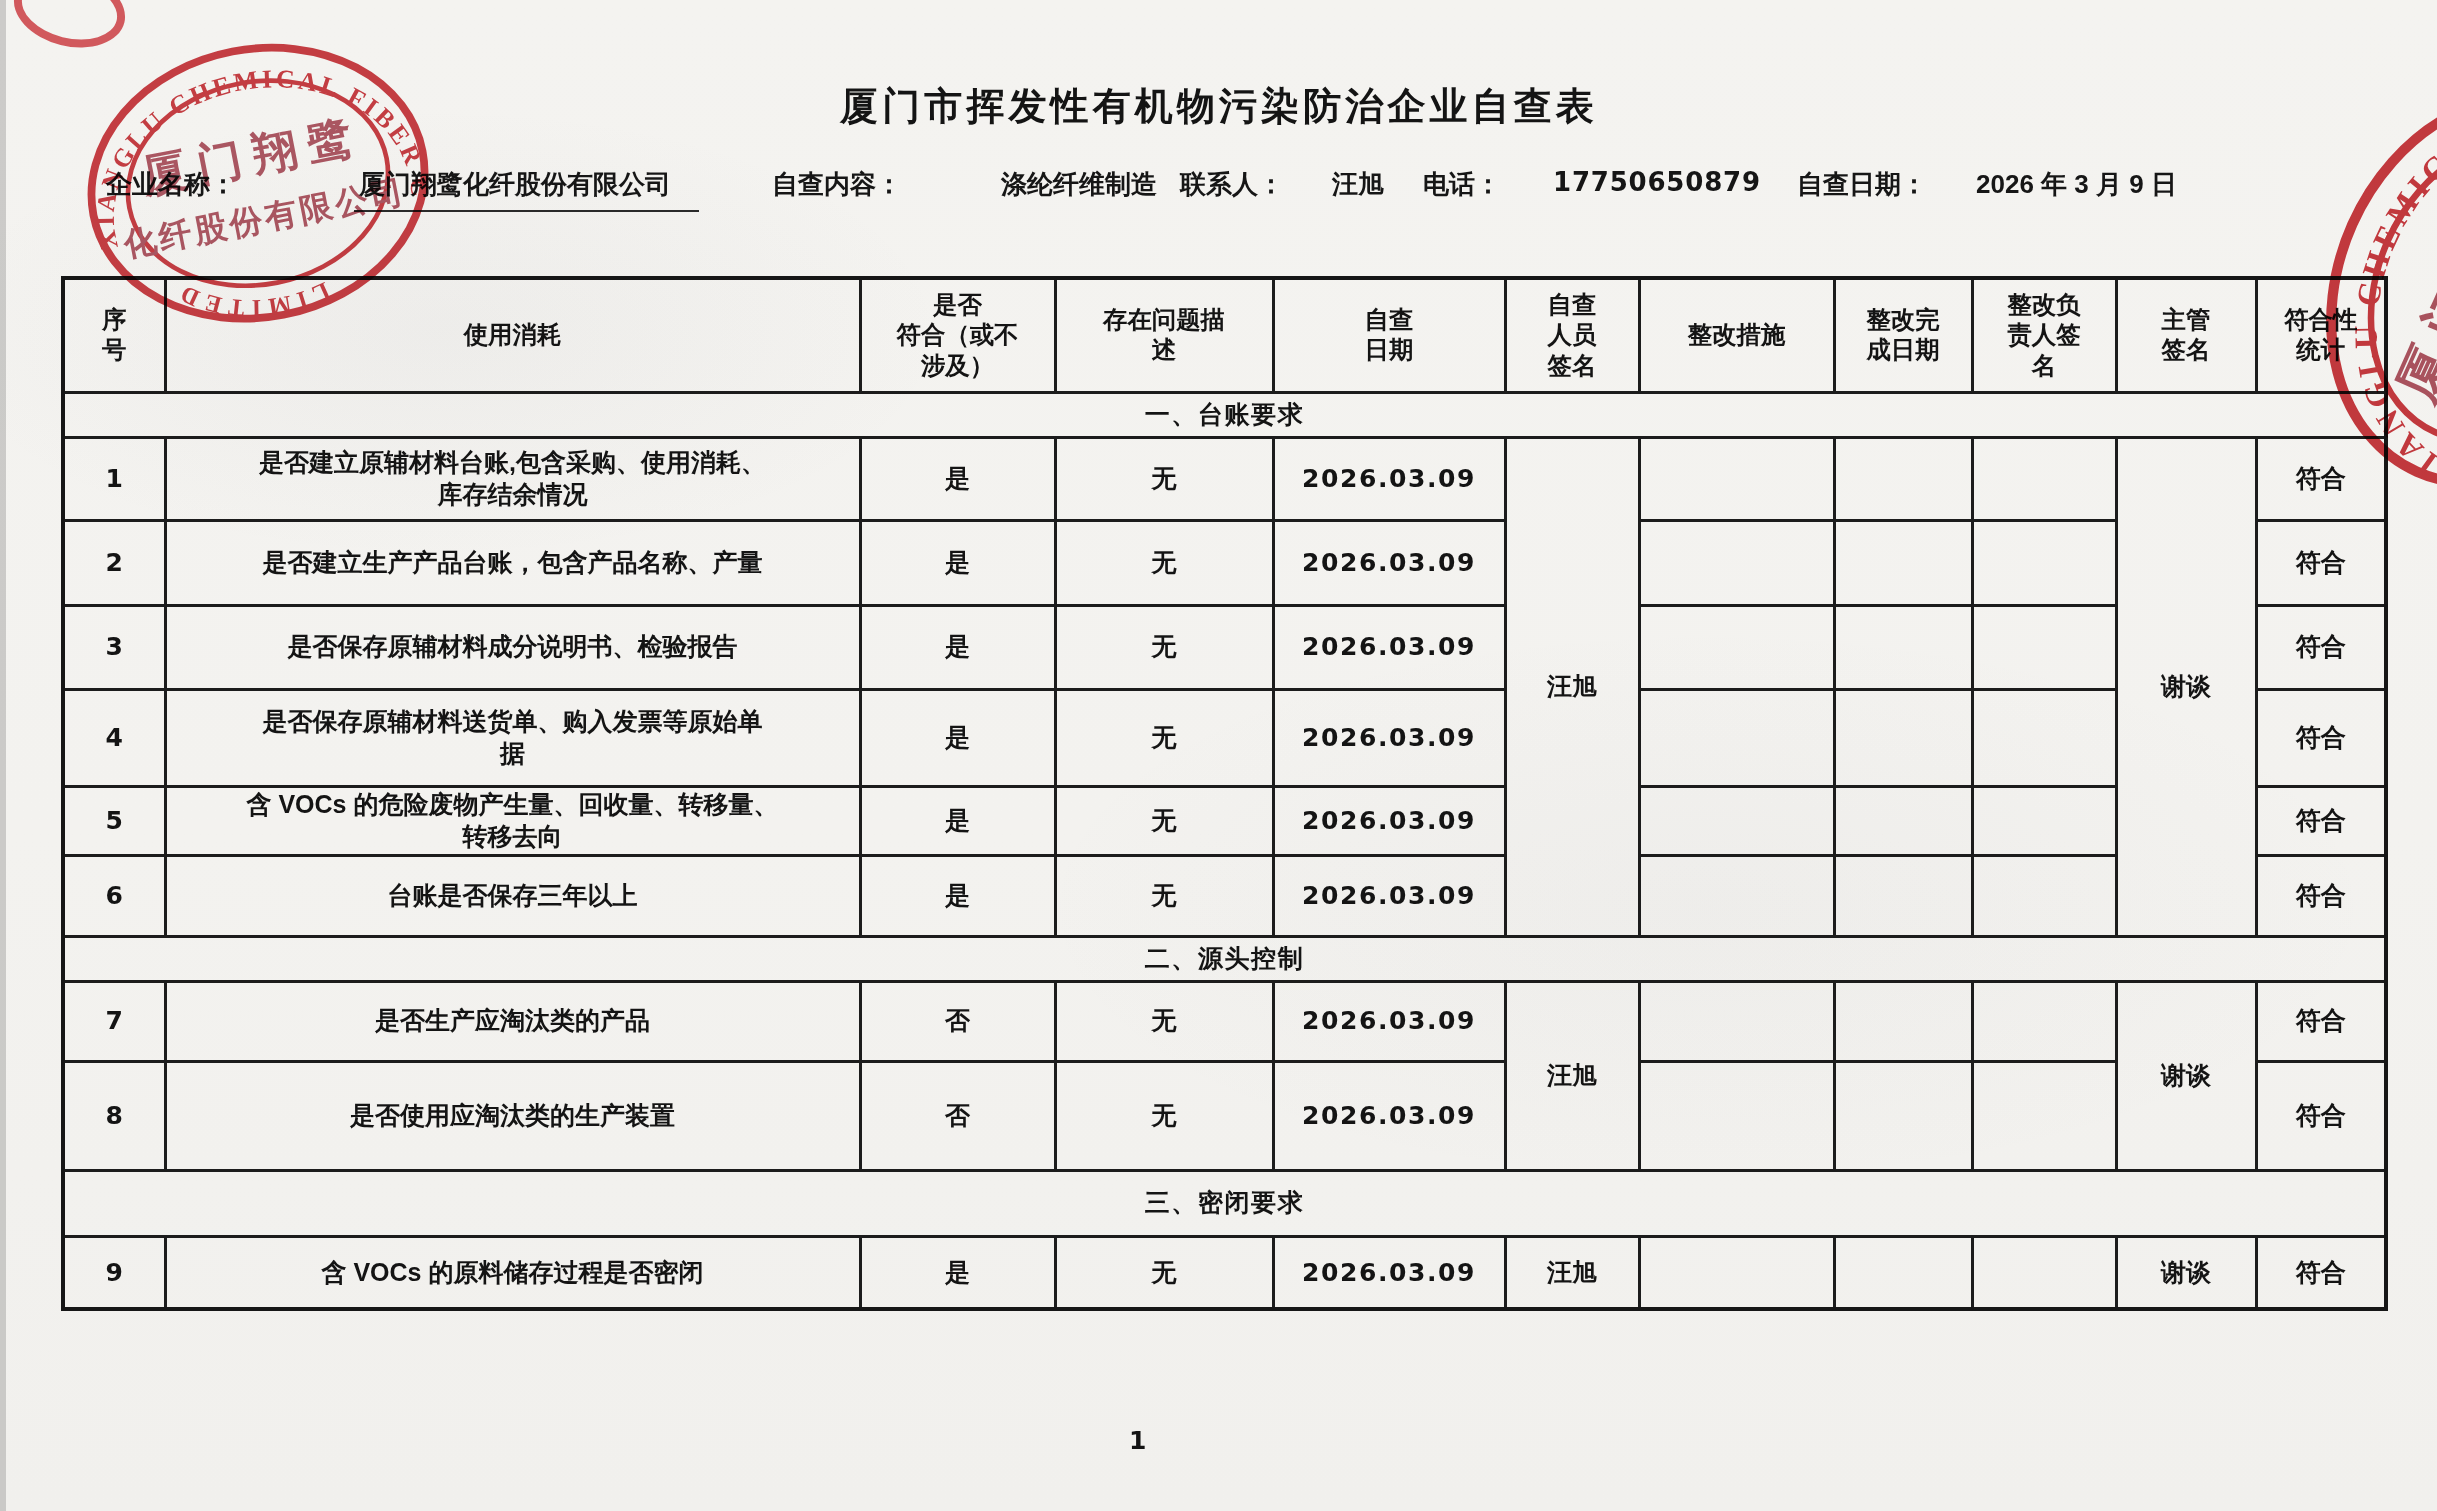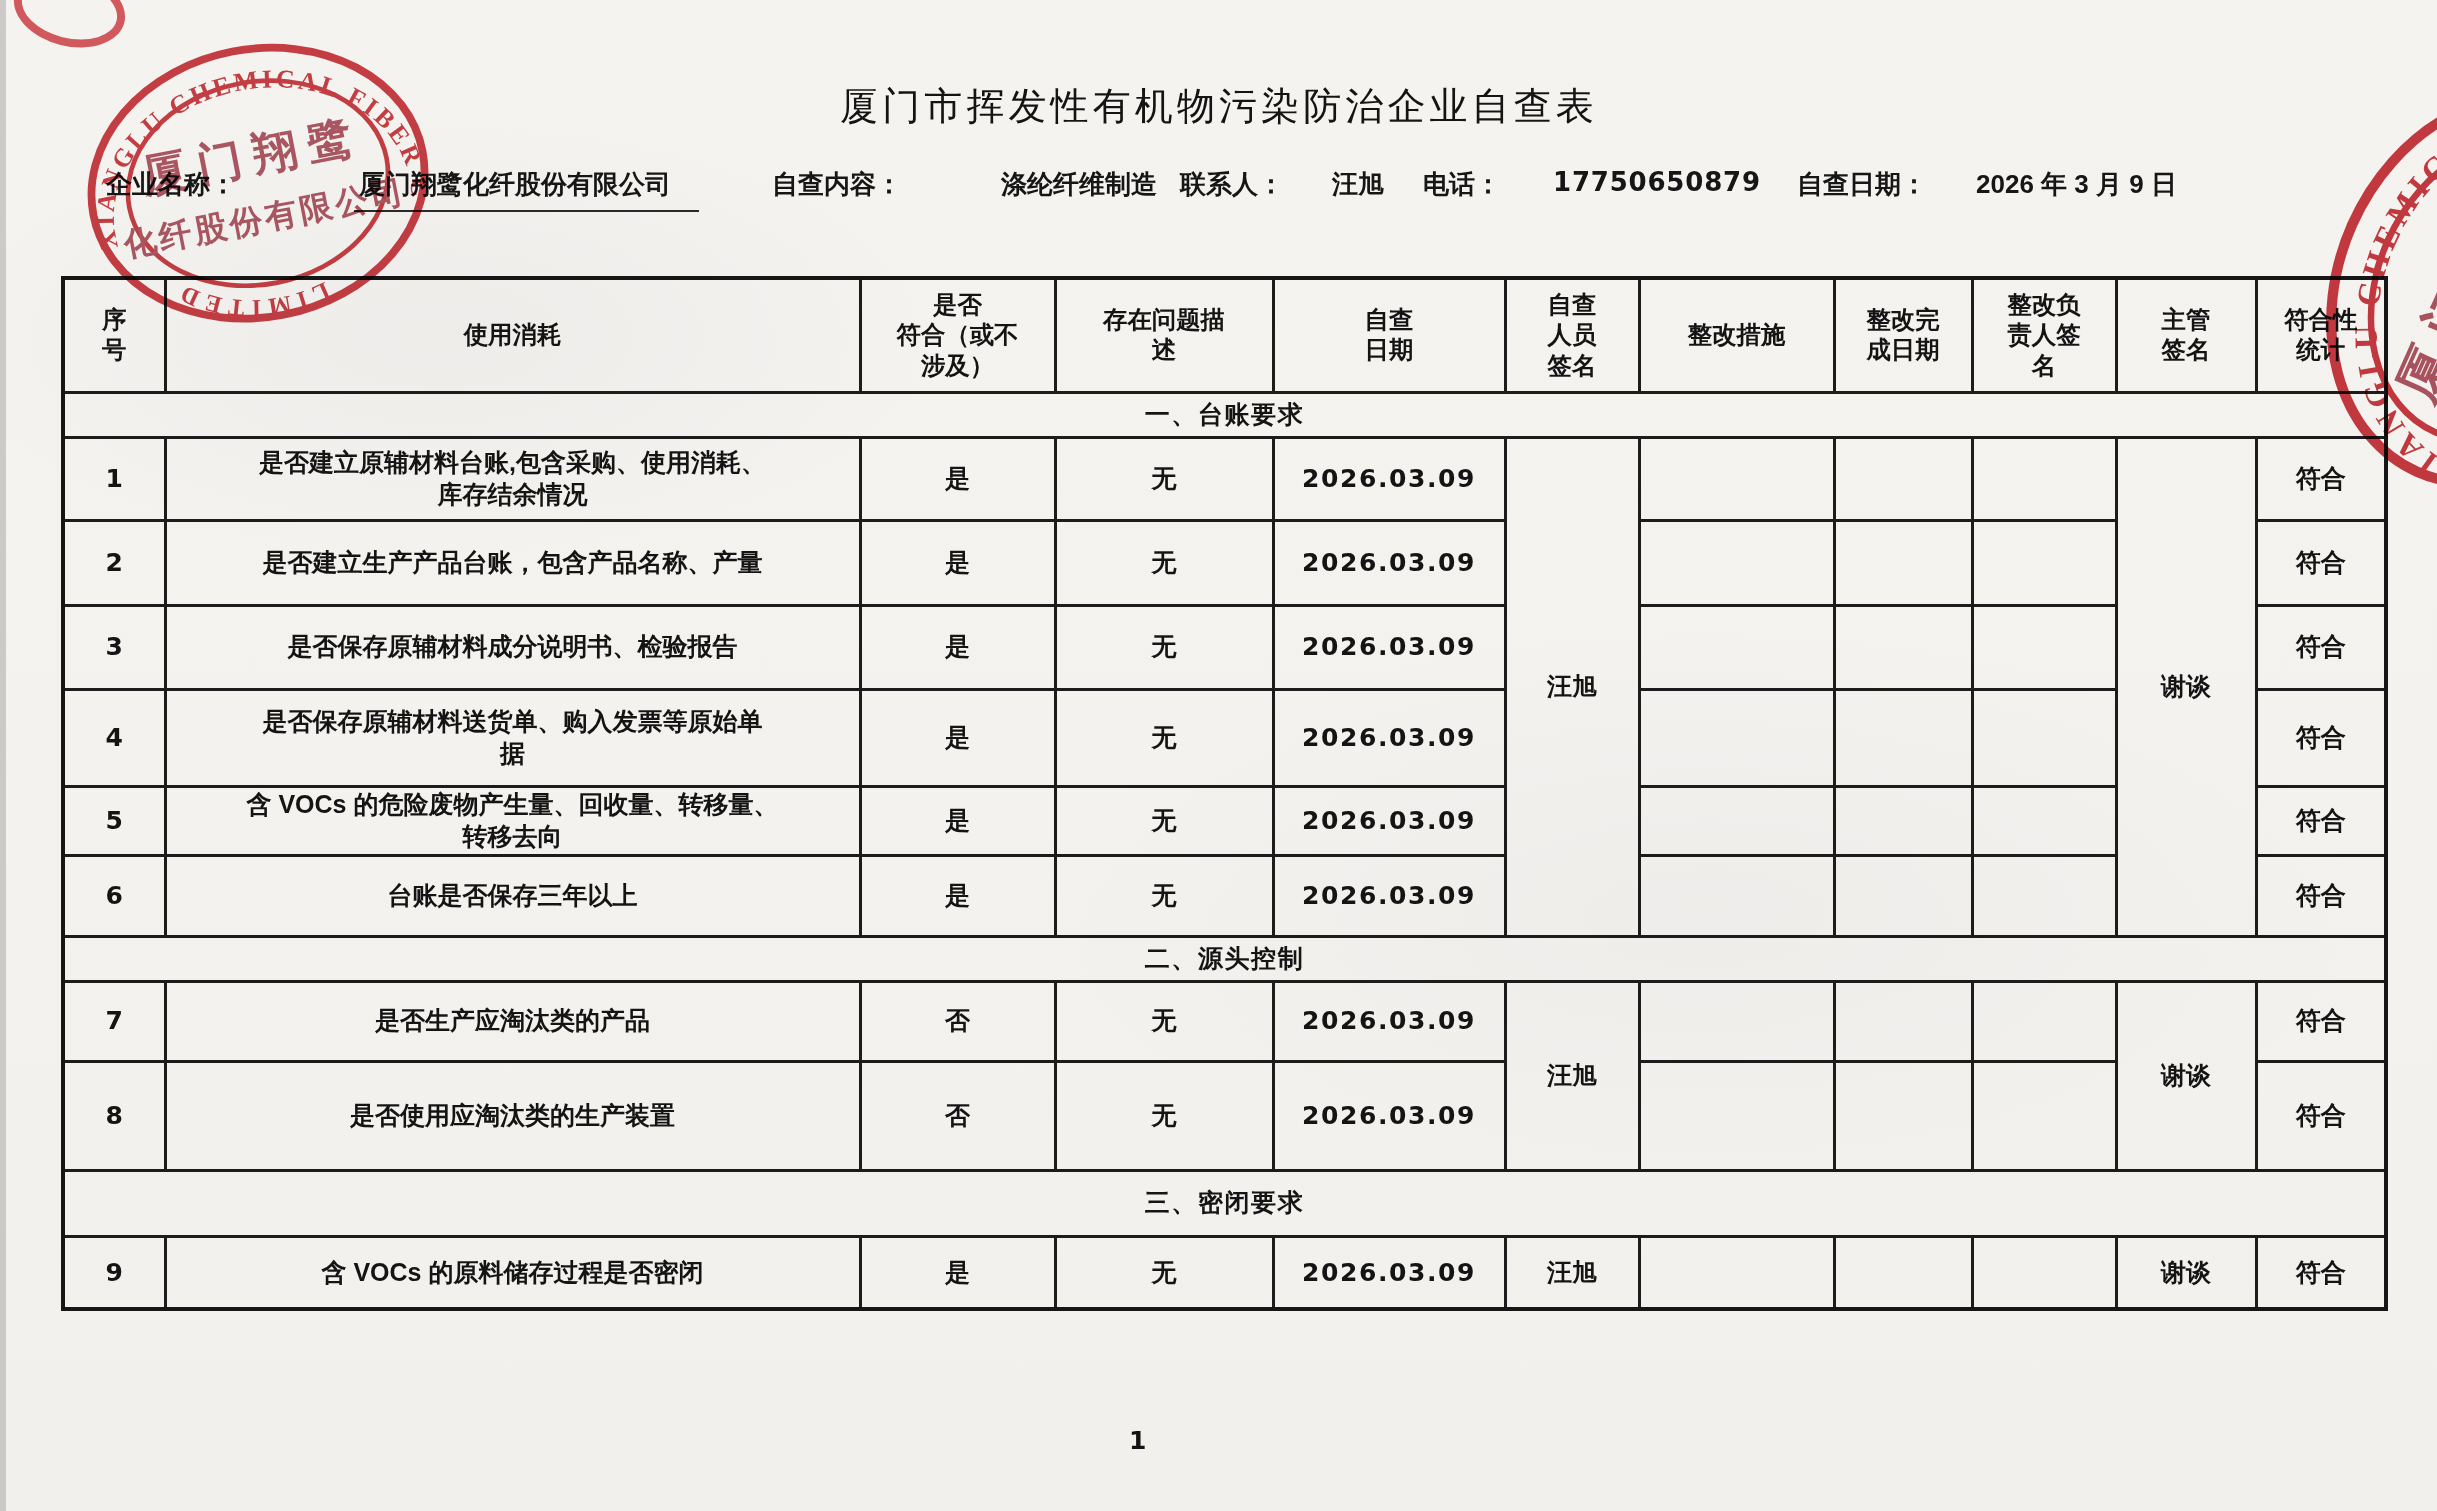--- a/index.html
+++ b/index.html
@@ -11,21 +11,21 @@
   .sheet{
     position:absolute;left:0;top:0;width:2438px;height:1512px;
     background:
       radial-gradient(731px 325px at 18% 22%, rgba(120,120,130,0.05), transparent 70%),
       radial-gradient(975px 406px at 70% 60%, rgba(120,120,130,0.04), transparent 70%),
       linear-gradient(180deg,#f4f3f0 0%,#f3f2ef 55%,#f1f0ed 100%);
   }
   .scan-edge-left{position:absolute;left:0;top:0;width:5.7px;height:1512px;background:rgba(100,100,100,0.28);}
   .page-title{
     position:absolute;left:0;top:81px;width:2438px;text-align:center;
-    font-size:38px;font-weight:400;letter-spacing:4.1px;color:#141414;
+    font-size:38px;font-weight:700;letter-spacing:4.1px;color:#141414;
   }
   .meta{position:absolute;left:0;top:167px;width:2438px;height:49px;font-size:26px;font-weight:700;color:#161616;}
   .meta span{position:absolute;top:0;white-space:nowrap;}
   .m-company-label{left:106px;}
   .m-company-value{left:354px;border-bottom:2.4px solid #2a2a2a;padding:0 28px 8.1px 4.9px;}
   .m-industry-label{left:772px;}
   .m-industry-value{left:1001px;}
   .m-contact-label{left:1180px;font-family:Liberation Mono, monospace;}
   .m-contact-value{left:1332px;}
   .m-phone-label{left:1423px;}

